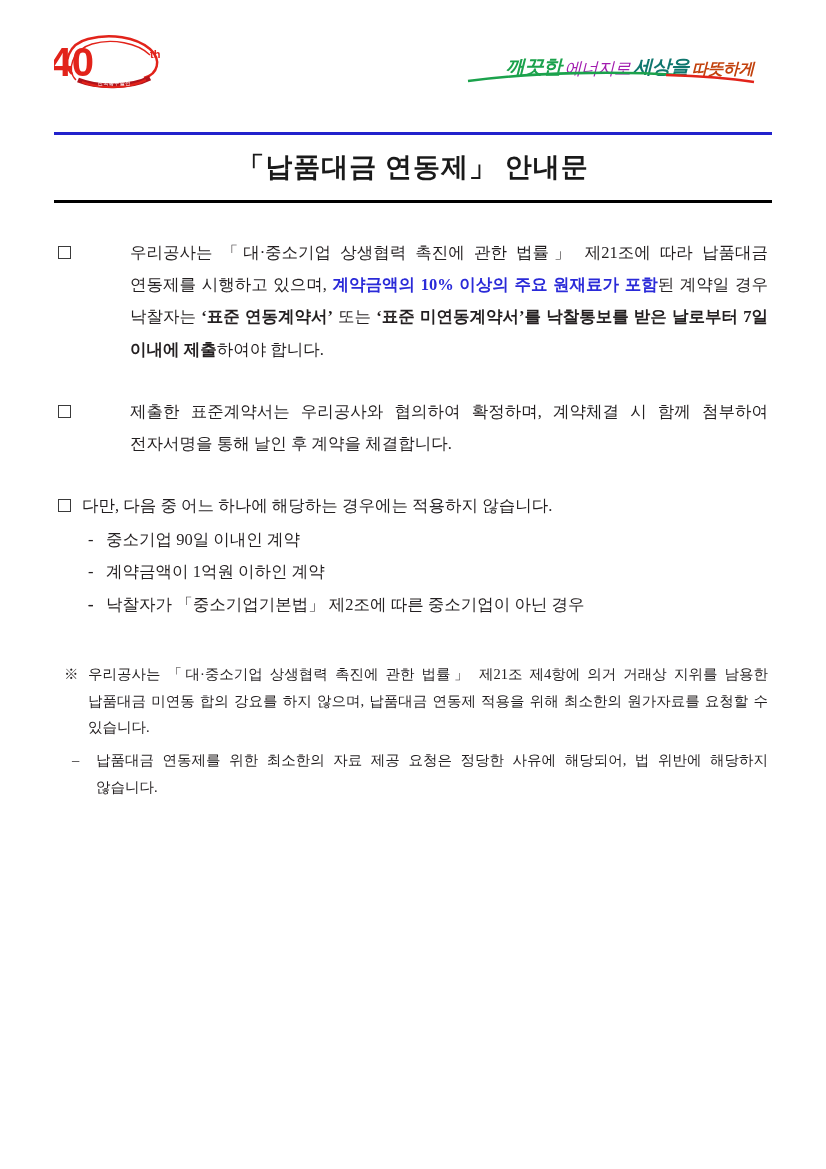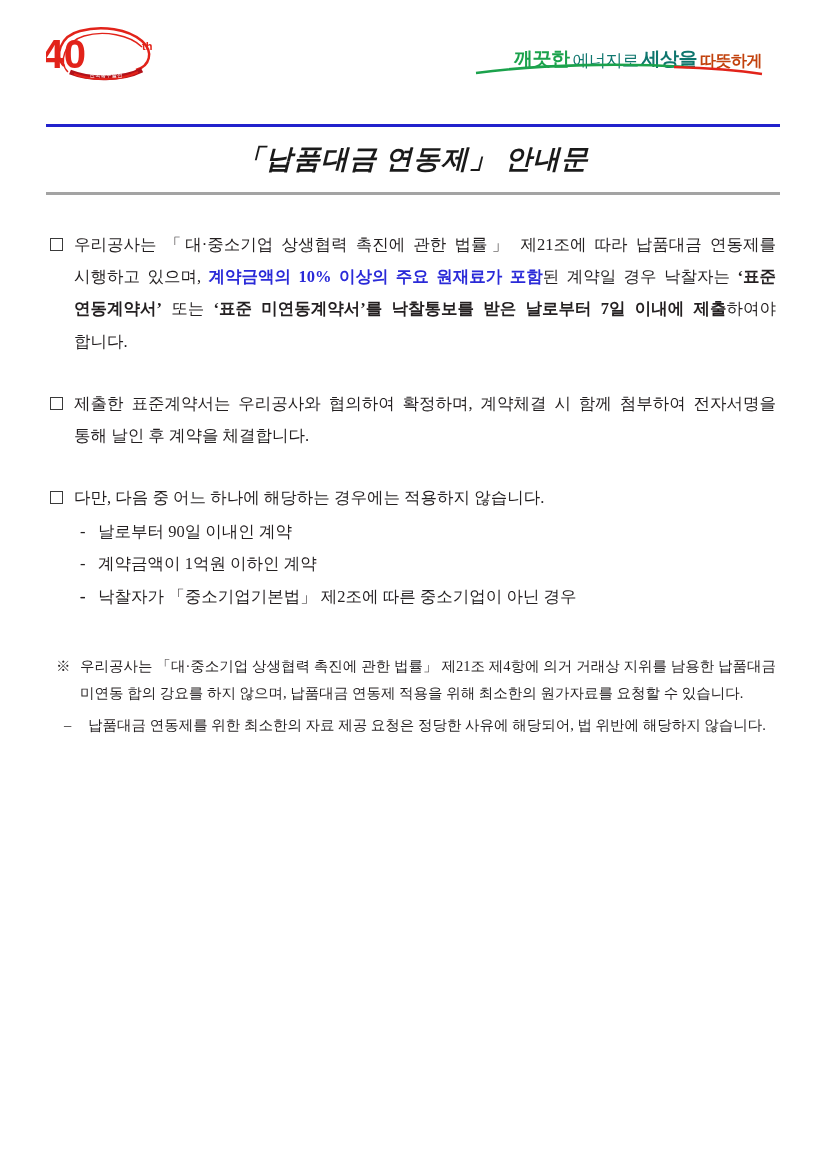--- a/index.html
+++ b/index.html
@@ -13,21 +13,21 @@
     font-family: "Liberation Serif", "DejaVu Serif", serif;
     color: #231f20;
     position: relative;
     overflow: hidden;
   }
   .page {
     position: relative;
     width: 826px;
     height: 1015px;
     box-sizing: border-box;
-    padding: 4px;
+    padding: 12px;
   }
 
   
   .header {
     position: relative;
     height: 92px;
   }
   .logo-40th {
     position: absolute;
     left: 42px;
@@ -38,31 +38,32 @@
   .slogan {
     position: absolute;
     right: 60px;
     top: 22px;
     height: 46px;
     display: flex;
     align-items: flex-end;
     gap: 3px;
     white-space: nowrap;
     font-family: "Liberation Sans", sans-serif;
+    font-style: italic;
   }
   .slogan .s1 {
     font-size: 19px;
     font-weight: 700;
     color: #1ba24c;
     letter-spacing: -0.5px;
   }
   .slogan .s2 {
     font-size: 17px;
     font-weight: 400;
-    color: #0f766e;
+    color: #a21caf;
     letter-spacing: -0.5px;
   }
   .slogan .s3 {
     font-size: 19px;
     font-weight: 700;
     color: #0f766e;
     letter-spacing: -0.5px;
   }
   .slogan .s4 {
     font-size: 16px;
@@ -75,43 +76,43 @@
     right: 58px;
     top: 58px;
     width: 290px;
     height: 14px;
   }
 
   
   .title-block {
     margin: 28px 42px 0 42px;
     border-top: 3px solid #2222cc;
-    border-bottom: 3px solid #a3a3a3;
+    border-bottom: 3px solid #000000;
     padding: 14px 0 15px 0;
     text-align: center;
-    font-style: italic;
   }
   .title-text {
     font-size: 27px;
     font-weight: 700;
     letter-spacing: 1px;
     color: #1a1a1a;
     font-family: "Liberation Serif", serif;
   }
 
   
   .content {
     margin: 34px 46px 0 46px;
     font-size: 16.5px;
     line-height: 1.95;
   }
   .clause {
     display: flex;
     align-items: flex-start;
     margin-bottom: 24px;
+    gap: 48px;
   }
   .bullet-box {
     flex: 0 0 auto;
     width: 13px;
     height: 13px;
     border: 1.4px solid #3a3a3a;
     margin: 9px 11px 0 0;
     box-sizing: border-box;
   }
   .clause-text {
@@ -225,21 +226,21 @@
     </div>
 
     <div class="clause" style="margin-top:30px; display:block;">
       <div style="display:flex; align-items:flex-start;">
         <span class="bullet-box"></span>
         <div class="clause-text">다만, 다음 중 어느 하나에 해당하는 경우에는 적용하지 않습니다.</div>
       </div>
       <ul class="sub-list">
         <li>
           <span class="dash">-</span>
-          <span>날로부터 90일 이내인 계약</span>
+          <span>중소기업 90일 이내인 계약</span>
         </li>
         <li>
           <span class="dash">-</span>
           <span>계약금액이 1억원 이하인 계약</span>
         </li>
         <li>
           <span class="dash">-</span>
         </li>
         <li>
           <span class="dash">-</span>

